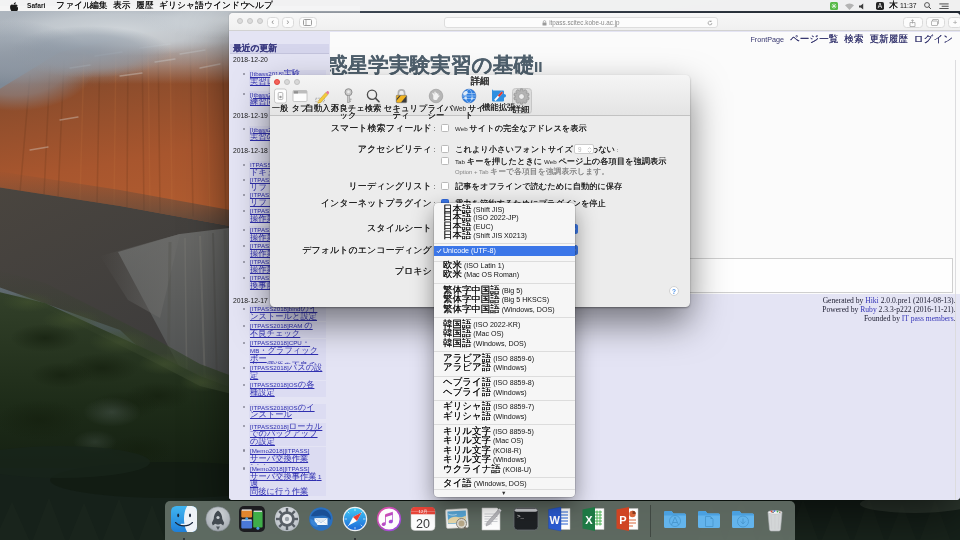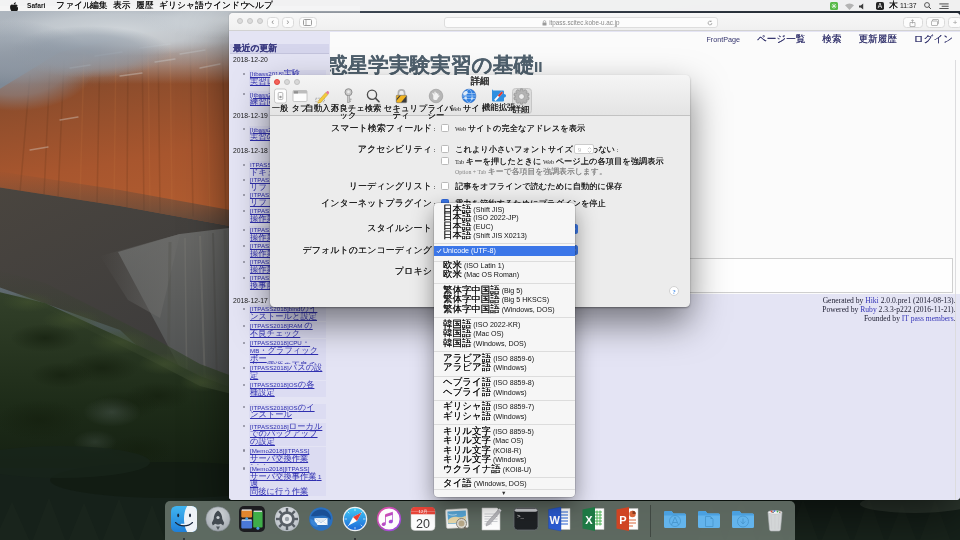--- a/index.html
+++ b/index.html
@@ -12,34 +12,34 @@
 #win{position:absolute;left:229px;top:13px;width:731px;height:487px;border-radius:4px;background:#e4e4f4;box-shadow:0 18px 45px rgba(0,0,0,.55),0 0 1px rgba(0,0,0,.5);z-index:10;overflow:hidden;}
 #tb{position:absolute;left:0;top:0;width:731px;height:18px;background:linear-gradient(#f7f7f7,#f0f0f0);border-bottom:1px solid #d2d2d2;}
 .light{position:absolute;top:5px;width:6px;height:6px;border-radius:50%;background:#dcdcdc;border:.5px solid #c6c6c6;}
 .tbtn{position:absolute;top:3.5px;height:11px;border:1px solid #dadada;border-radius:3.5px;background:#fcfcfc;color:#8a8a8a;text-align:center;}
 .tbtn svg{display:block;margin:1.5px auto 0;}
 #url{position:absolute;left:215px;top:4px;width:274px;height:10.5px;border:1px solid #ddd;border-radius:3px;background:#fcfcfc;color:#888;font-size:6.3px;line-height:9.5px;text-align:center;}
 
 #page{position:absolute;left:0;top:19px;width:731px;height:468px;background:#e4e4f4;}
 #white{position:absolute;left:101px;top:0;width:630px;height:262px;background:#fbfbfb;}
 #navlinks{position:absolute;right:7px;top:2.5px;font-size:7.2px;line-height:9px;color:#35356e;white-space:nowrap;}
-#navlinks span{margin-left:17px;}
+#navlinks span{margin-left:6px;}
 #title{position:absolute;left:98px;top:25.5px;font-size:15.5px;font-weight:bold;color:#50616e;white-space:nowrap;}
 #daybox{position:absolute;left:116px;top:226px;width:608px;height:34.5px;background:#fefefe;border:1px solid #cfcfcf;}
 .foot{position:absolute;right:4.5px;line-height:9px;font-family:"Liberation Serif",serif;font-size:7.6px;color:#1c1c30;white-space:nowrap;}
 .foot a{color:#3636b8;text-decoration:none;}
 
 #side{position:absolute;left:0;top:0;width:101px;height:468px;background:#e4e4f4;font-size:6.6px;}
 #sbhead{position:absolute;left:1px;top:12px;width:99px;height:9.5px;background:#d5d5ec;color:#3a3a80;font-weight:bold;line-height:10px;padding-left:3px;border-bottom:1px solid #c4c4dd;}
 .sdate{position:absolute;left:4px;color:#1a1a1a;font-size:6.8px;white-space:nowrap;}
 .chip{position:absolute;left:20px;background:#dcdcf2;color:#2f2fb0;text-decoration:underline;font-size:6.2px;line-height:7.8px;padding:0 1px;}
 .chip .k{text-shadow:none;font-family:Liberation Serif, serif;}
 .blt{position:absolute;left:14px;width:2.4px;height:2.4px;border-radius:50%;background:#8a8a99;}
 
-#dlg{position:absolute;left:270px;top:75px;width:420px;height:232px;border-radius:4.5px;background:#ececec;box-shadow:0 16px 36px rgba(0,0,0,.5),0 1px 2px rgba(0,0,0,.35);z-index:20;font-family:Liberation Serif, serif;}
+#dlg{position:absolute;left:270px;top:75px;width:420px;height:232px;border-radius:4.5px;background:#ececec;box-shadow:0 16px 36px rgba(0,0,0,.5),0 1px 2px rgba(0,0,0,.35);z-index:20;}
 #dlgbar{position:absolute;left:0;top:0;width:420px;height:41px;border-radius:4.5px 4.5px 0 0;background:linear-gradient(#f5f5f5,#e4e4e4);border-bottom:1px solid #c2c2c2;}
 #dlgtitle{position:absolute;left:0;top:3px;width:420px;text-align:center;font-size:7px;font-weight:bold;color:#3c3c3c;}
 .titem{position:absolute;top:13px;width:40px;text-align:center;font-size:6.3px;color:#222;}
 .titem svg{display:block;margin:0 auto 1px;}
 #tsel{position:absolute;left:241.5px;top:13px;width:20px;height:26px;background:#dcdcdc;border:1px solid #c6c6c6;border-radius:3.5px;}
 .rlabel{position:absolute;font-size:6.8px;color:#242424;text-align:right;right:254.5px;width:200px;white-space:nowrap;transform:translateY(-50%);}
 .rtext,.graytext{transform:translateY(-50%);}
 .rtext{position:absolute;left:185px;font-size:6.2px;color:#242424;white-space:nowrap;}
 .cb{position:absolute;left:171px;width:8px;height:8px;border:1px solid #b9b9b9;border-radius:1.5px;background:#fff;}
 .graytext{position:absolute;left:185px;font-size:5.9px;color:#858585;white-space:nowrap;}

